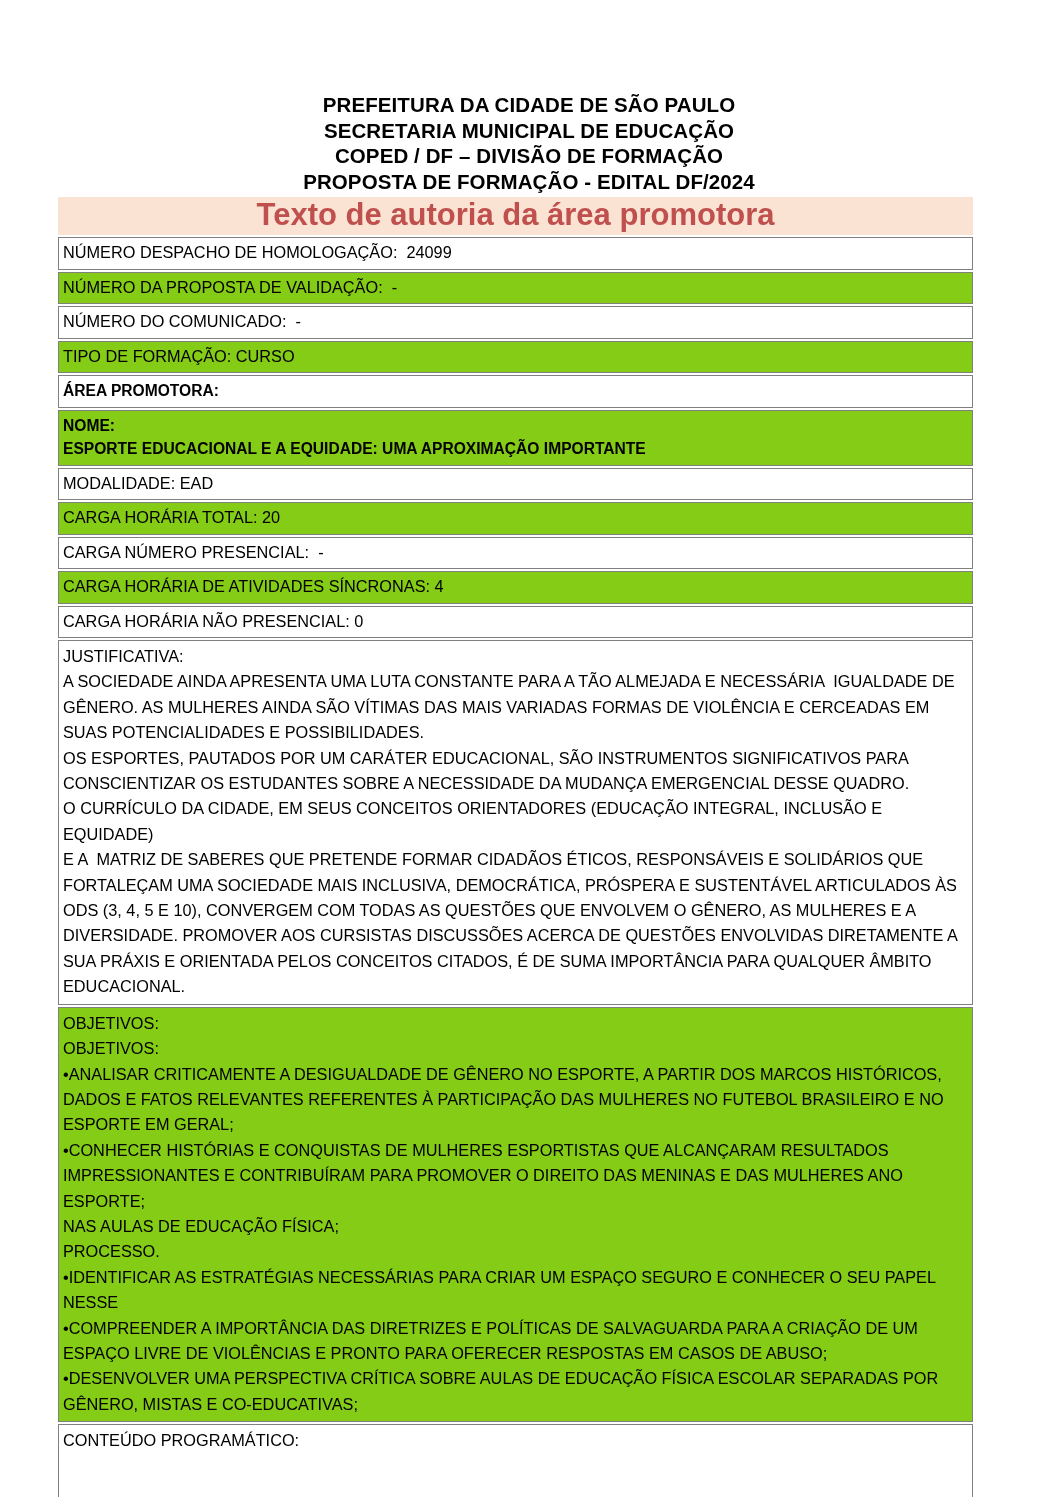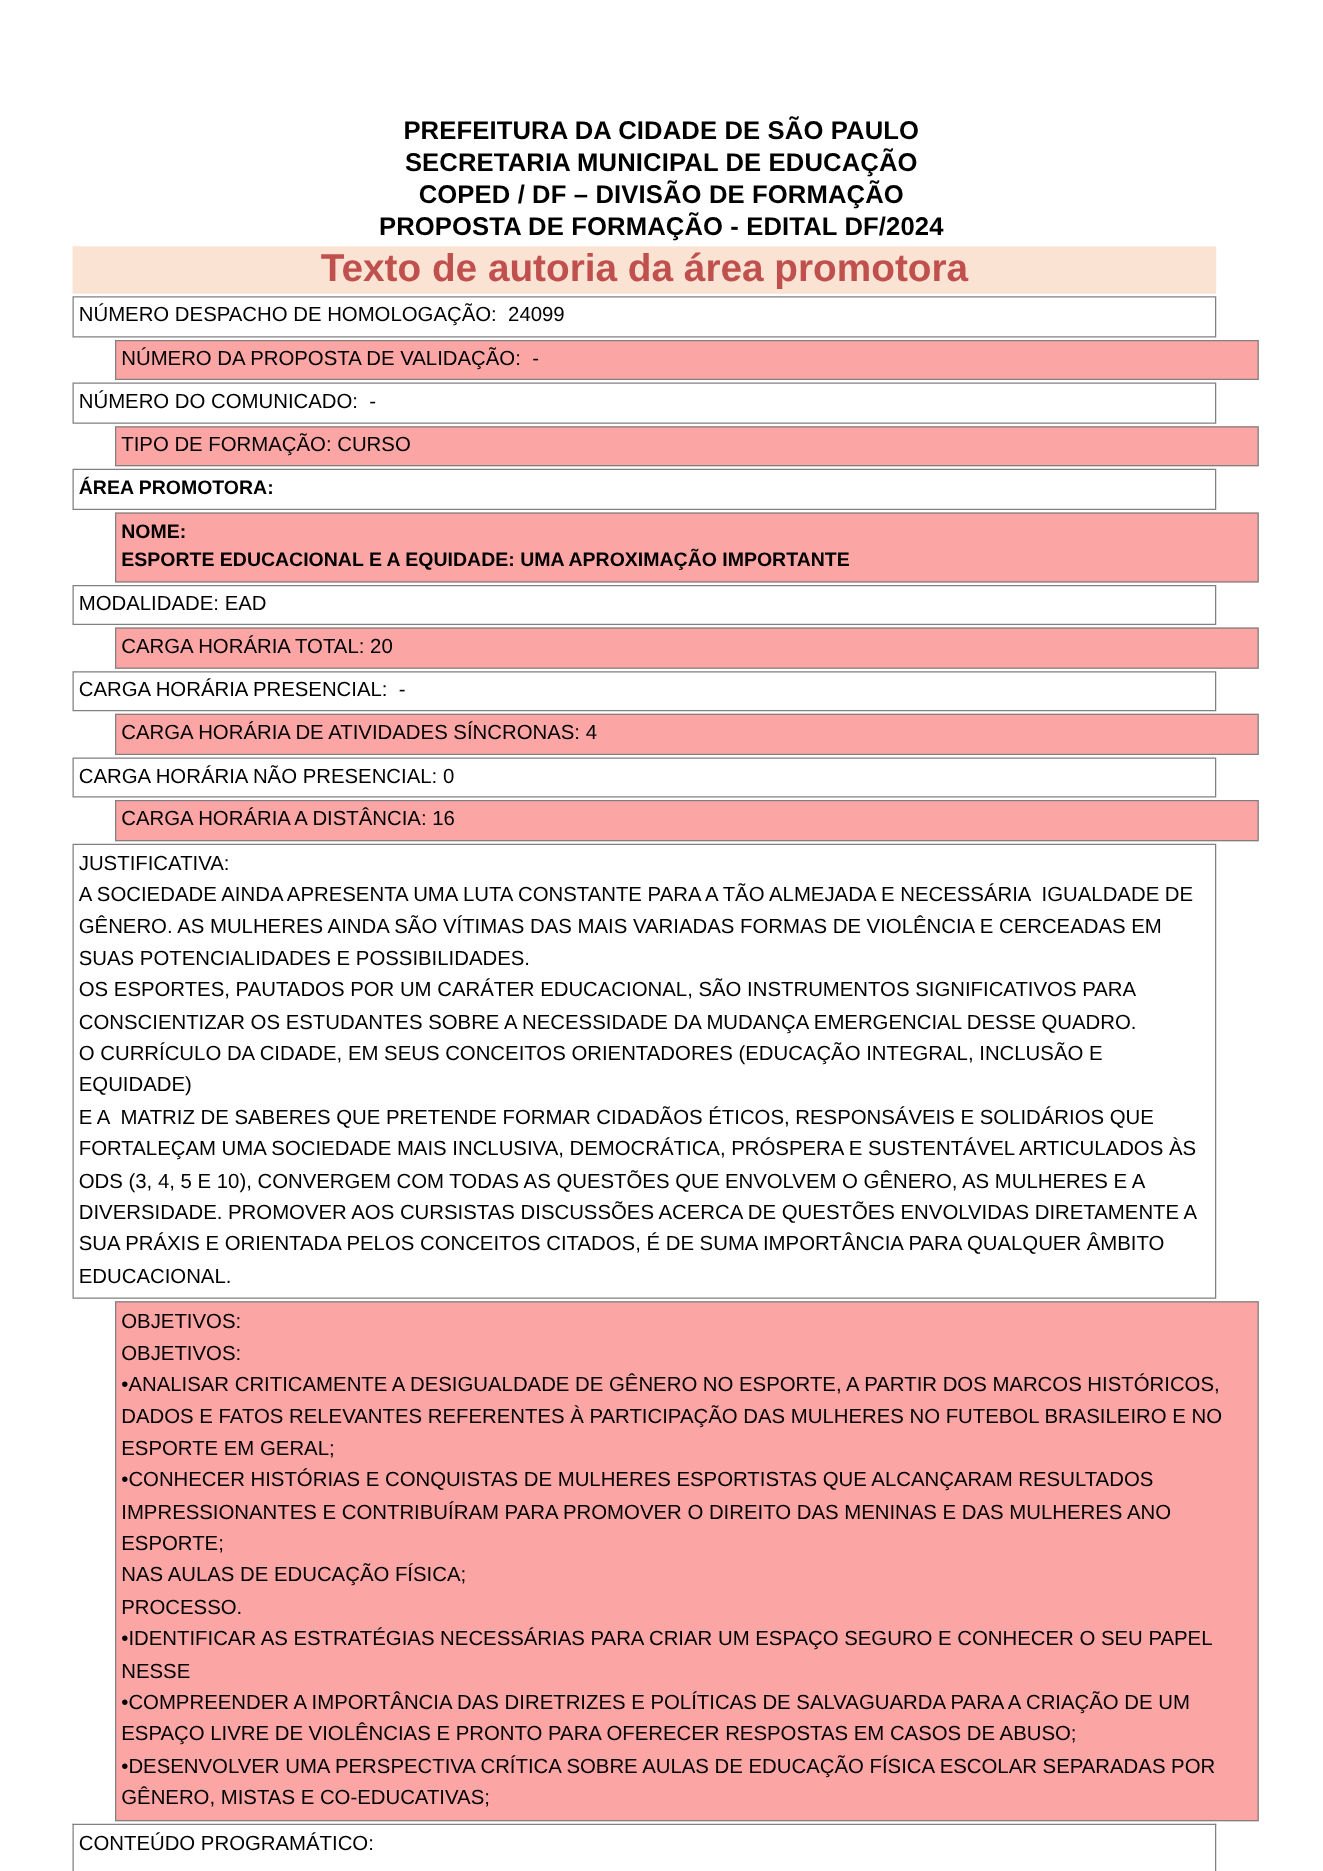--- a/index.html
+++ b/index.html
@@ -55,22 +55,21 @@
   }
   .doc-table .row {
     width: 915px;
     box-sizing: border-box;
     border: 1.4px solid #808080;
     margin-top: 2px;
     padding: 3px 4px 4px 4px;
     background: #ffffff;
   }
   .doc-table .row.shaded {
-    background: #fca5a5;
-    margin-left: 34px;
+    background: #84cc16;
   }
   .cell-line {
     font-size: 16.3px;
     line-height: 23.5px;
     white-space: pre-wrap;
     word-wrap: break-word;
   }
   .cell-line.bold {
     font-weight: bold;
     font-size: 15.6px;
@@ -120,30 +119,27 @@
       <div class="cell-line bold">NOME:</div>
       <div class="cell-line bold">ESPORTE EDUCACIONAL E A EQUIDADE: UMA APROXIMAÇÃO IMPORTANTE</div>
     </div>
     <div class="row">
       <div class="cell-line">MODALIDADE: EAD</div>
     </div>
     <div class="row shaded">
       <div class="cell-line">CARGA HORÁRIA TOTAL: 20</div>
     </div>
     <div class="row">
-      <div class="cell-line">CARGA HORÁRIA PRESENCIAL:  -</div>
+      <div class="cell-line">CARGA NÚMERO PRESENCIAL:  -</div>
     </div>
     <div class="row shaded">
       <div class="cell-line">CARGA HORÁRIA DE ATIVIDADES SÍNCRONAS: 4</div>
     </div>
     <div class="row">
       <div class="cell-line">CARGA HORÁRIA NÃO PRESENCIAL: 0</div>
-    </div>
-    <div class="row shaded">
-      <div class="cell-line">CARGA HORÁRIA A DISTÂNCIA: 16</div>
     </div>
     <div class="row tall">
       <div class="cell-line">JUSTIFICATIVA:</div>
       <div class="cell-line">A SOCIEDADE AINDA APRESENTA UMA LUTA CONSTANTE PARA A TÃO ALMEJADA E NECESSÁRIA  IGUALDADE DE</div>
       <div class="cell-line">GÊNERO. AS MULHERES AINDA SÃO VÍTIMAS DAS MAIS VARIADAS FORMAS DE VIOLÊNCIA E CERCEADAS EM</div>
       <div class="cell-line">SUAS POTENCIALIDADES E POSSIBILIDADES.</div>
       <div class="cell-line">OS ESPORTES, PAUTADOS POR UM CARÁTER EDUCACIONAL, SÃO INSTRUMENTOS SIGNIFICATIVOS PARA</div>
       <div class="cell-line">CONSCIENTIZAR OS ESTUDANTES SOBRE A NECESSIDADE DA MUDANÇA EMERGENCIAL DESSE QUADRO.</div>
       <div class="cell-line">O CURRÍCULO DA CIDADE, EM SEUS CONCEITOS ORIENTADORES (EDUCAÇÃO INTEGRAL, INCLUSÃO E EQUIDADE)</div>
       <div class="cell-line">E A  MATRIZ DE SABERES QUE PRETENDE FORMAR CIDADÃOS ÉTICOS, RESPONSÁVEIS E SOLIDÁRIOS QUE</div>

